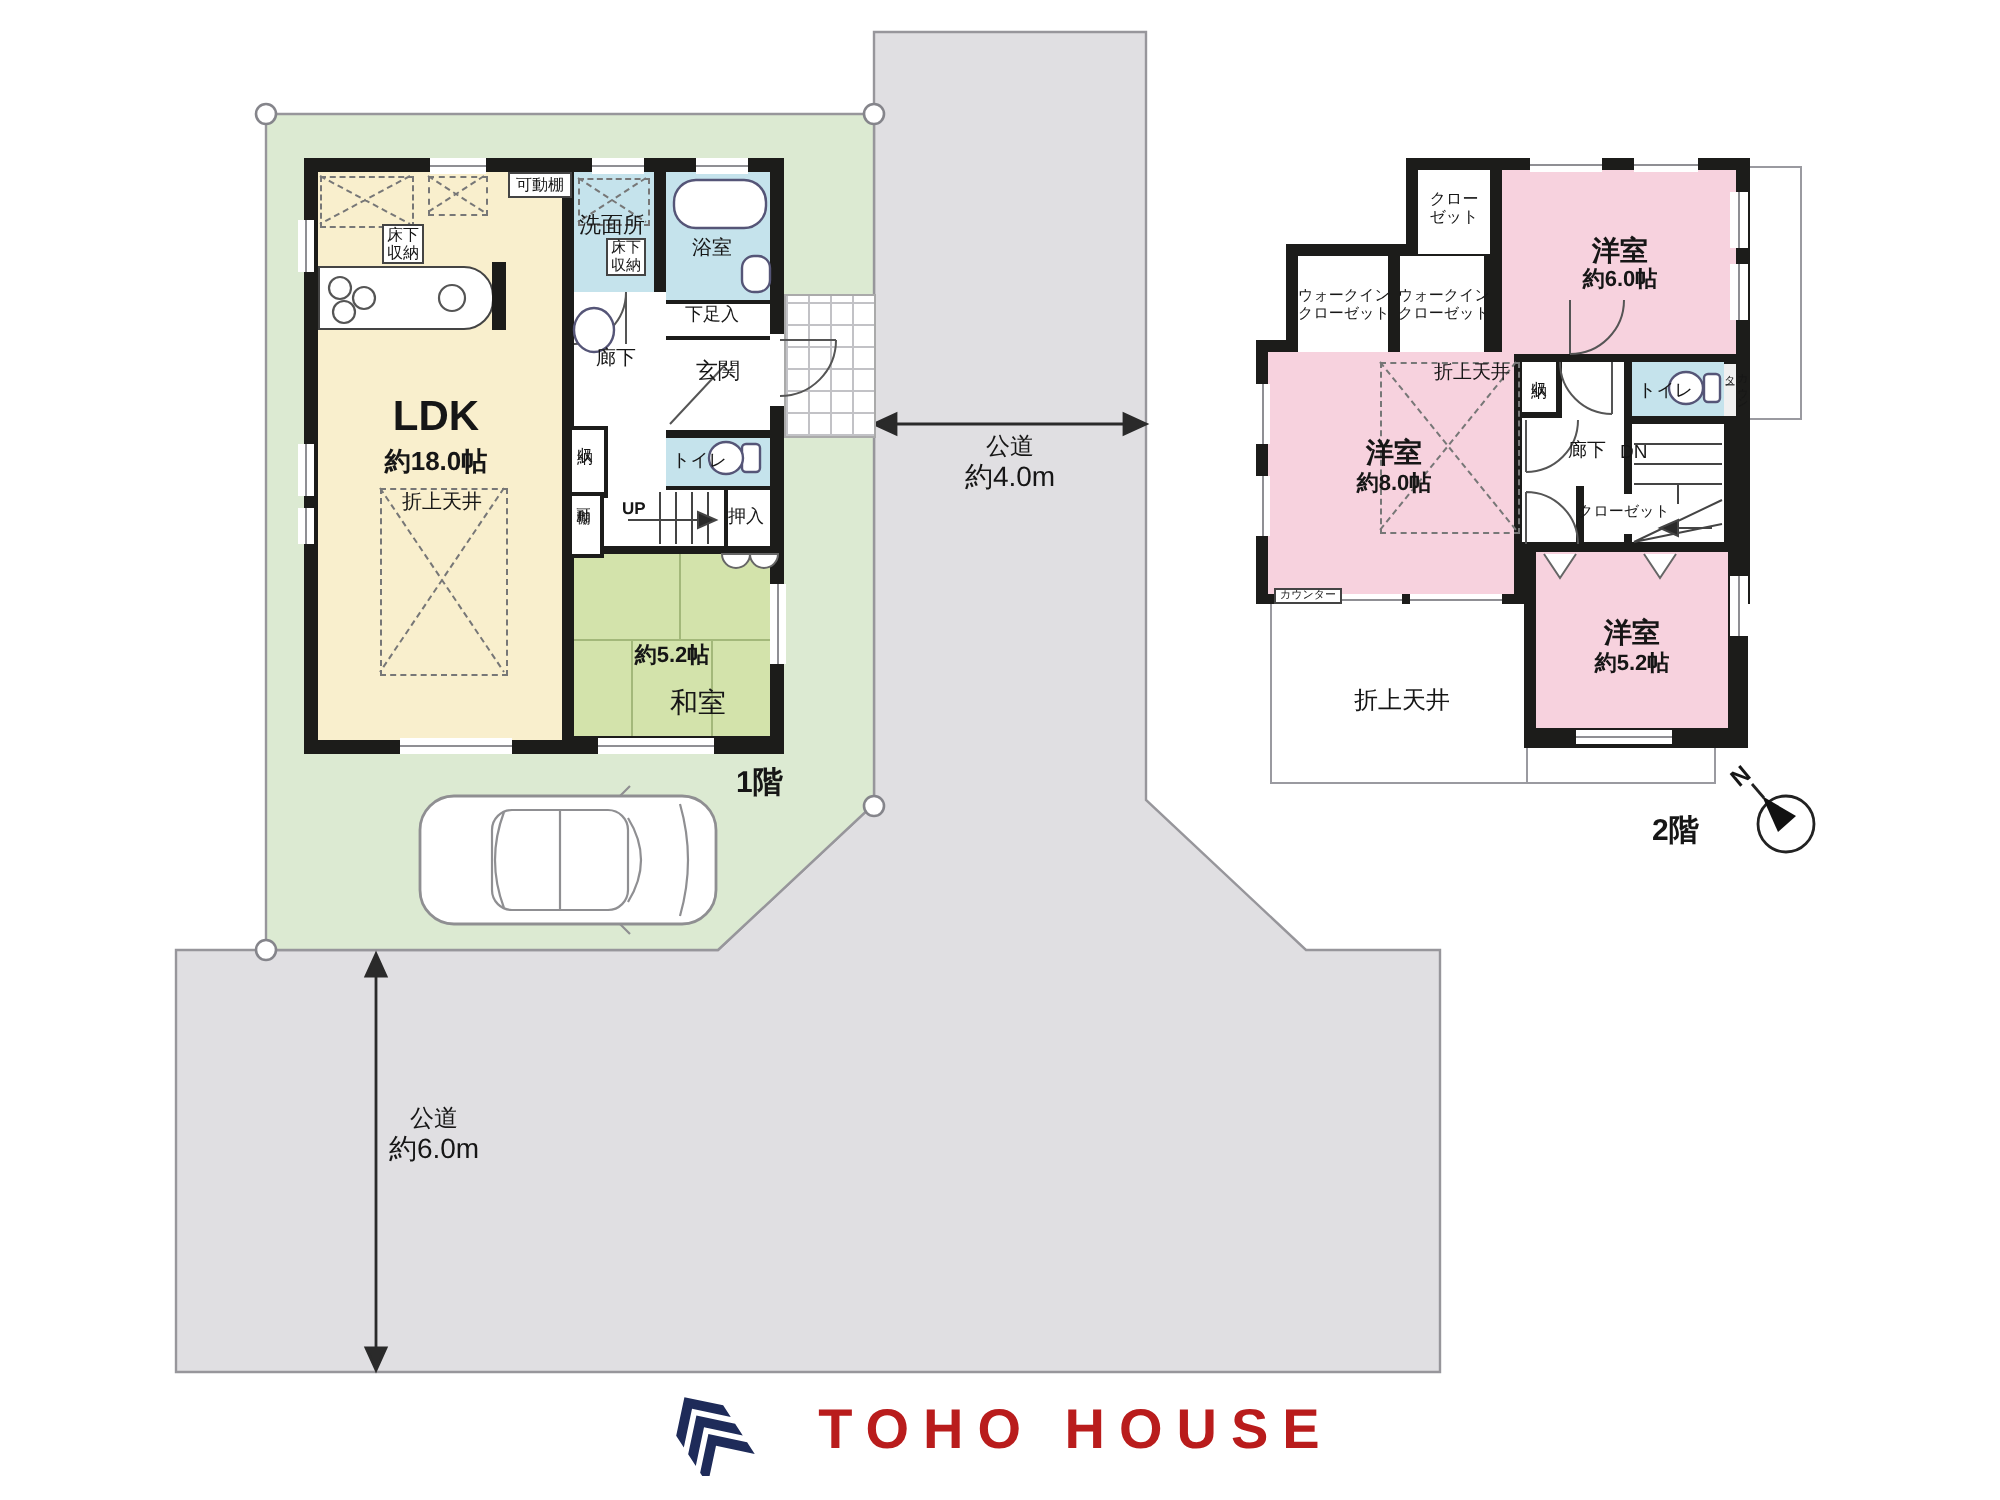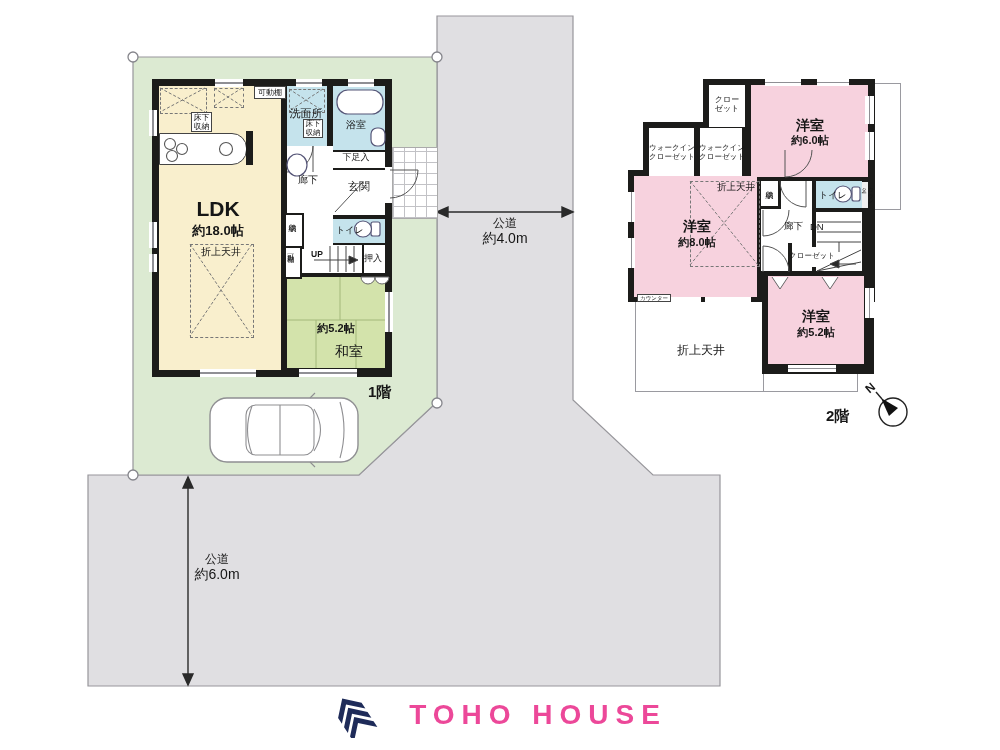--- a/index.html
+++ b/index.html
@@ -244,16 +244,16 @@
   </div>
 
   <div style="position:absolute;left:0;top:692px;width:1000px;display:flex;justify-content:center;align-items:center;gap:24px;z-index:6;">
     <svg width="52" height="46" viewBox="0 0 52 46">
       <g transform="rotate(-33 24 22)" fill="#1e2b59">
         <path d="M6,15 L20,1 L34,15 L34,22 L20,8 L6,22 Z"></path>
         <path d="M6,26 L20,12 L34,26 L34,33 L20,19 L6,33 Z"></path>
         <path d="M6,37 L20,23 L34,37 L34,44 L20,30 L6,44 Z"></path>
       </g>
     </svg>
-    <div style="font-size:28px;font-weight:bold;color:#ec4899;letter-spacing:7px;">TOHO HOUSE</div>
+    <div style="font-size:28px;font-weight:bold;color:#b91c1c;letter-spacing:7px;">TOHO HOUSE</div>
   </div>
 
 </div>
 
 </body></html>

